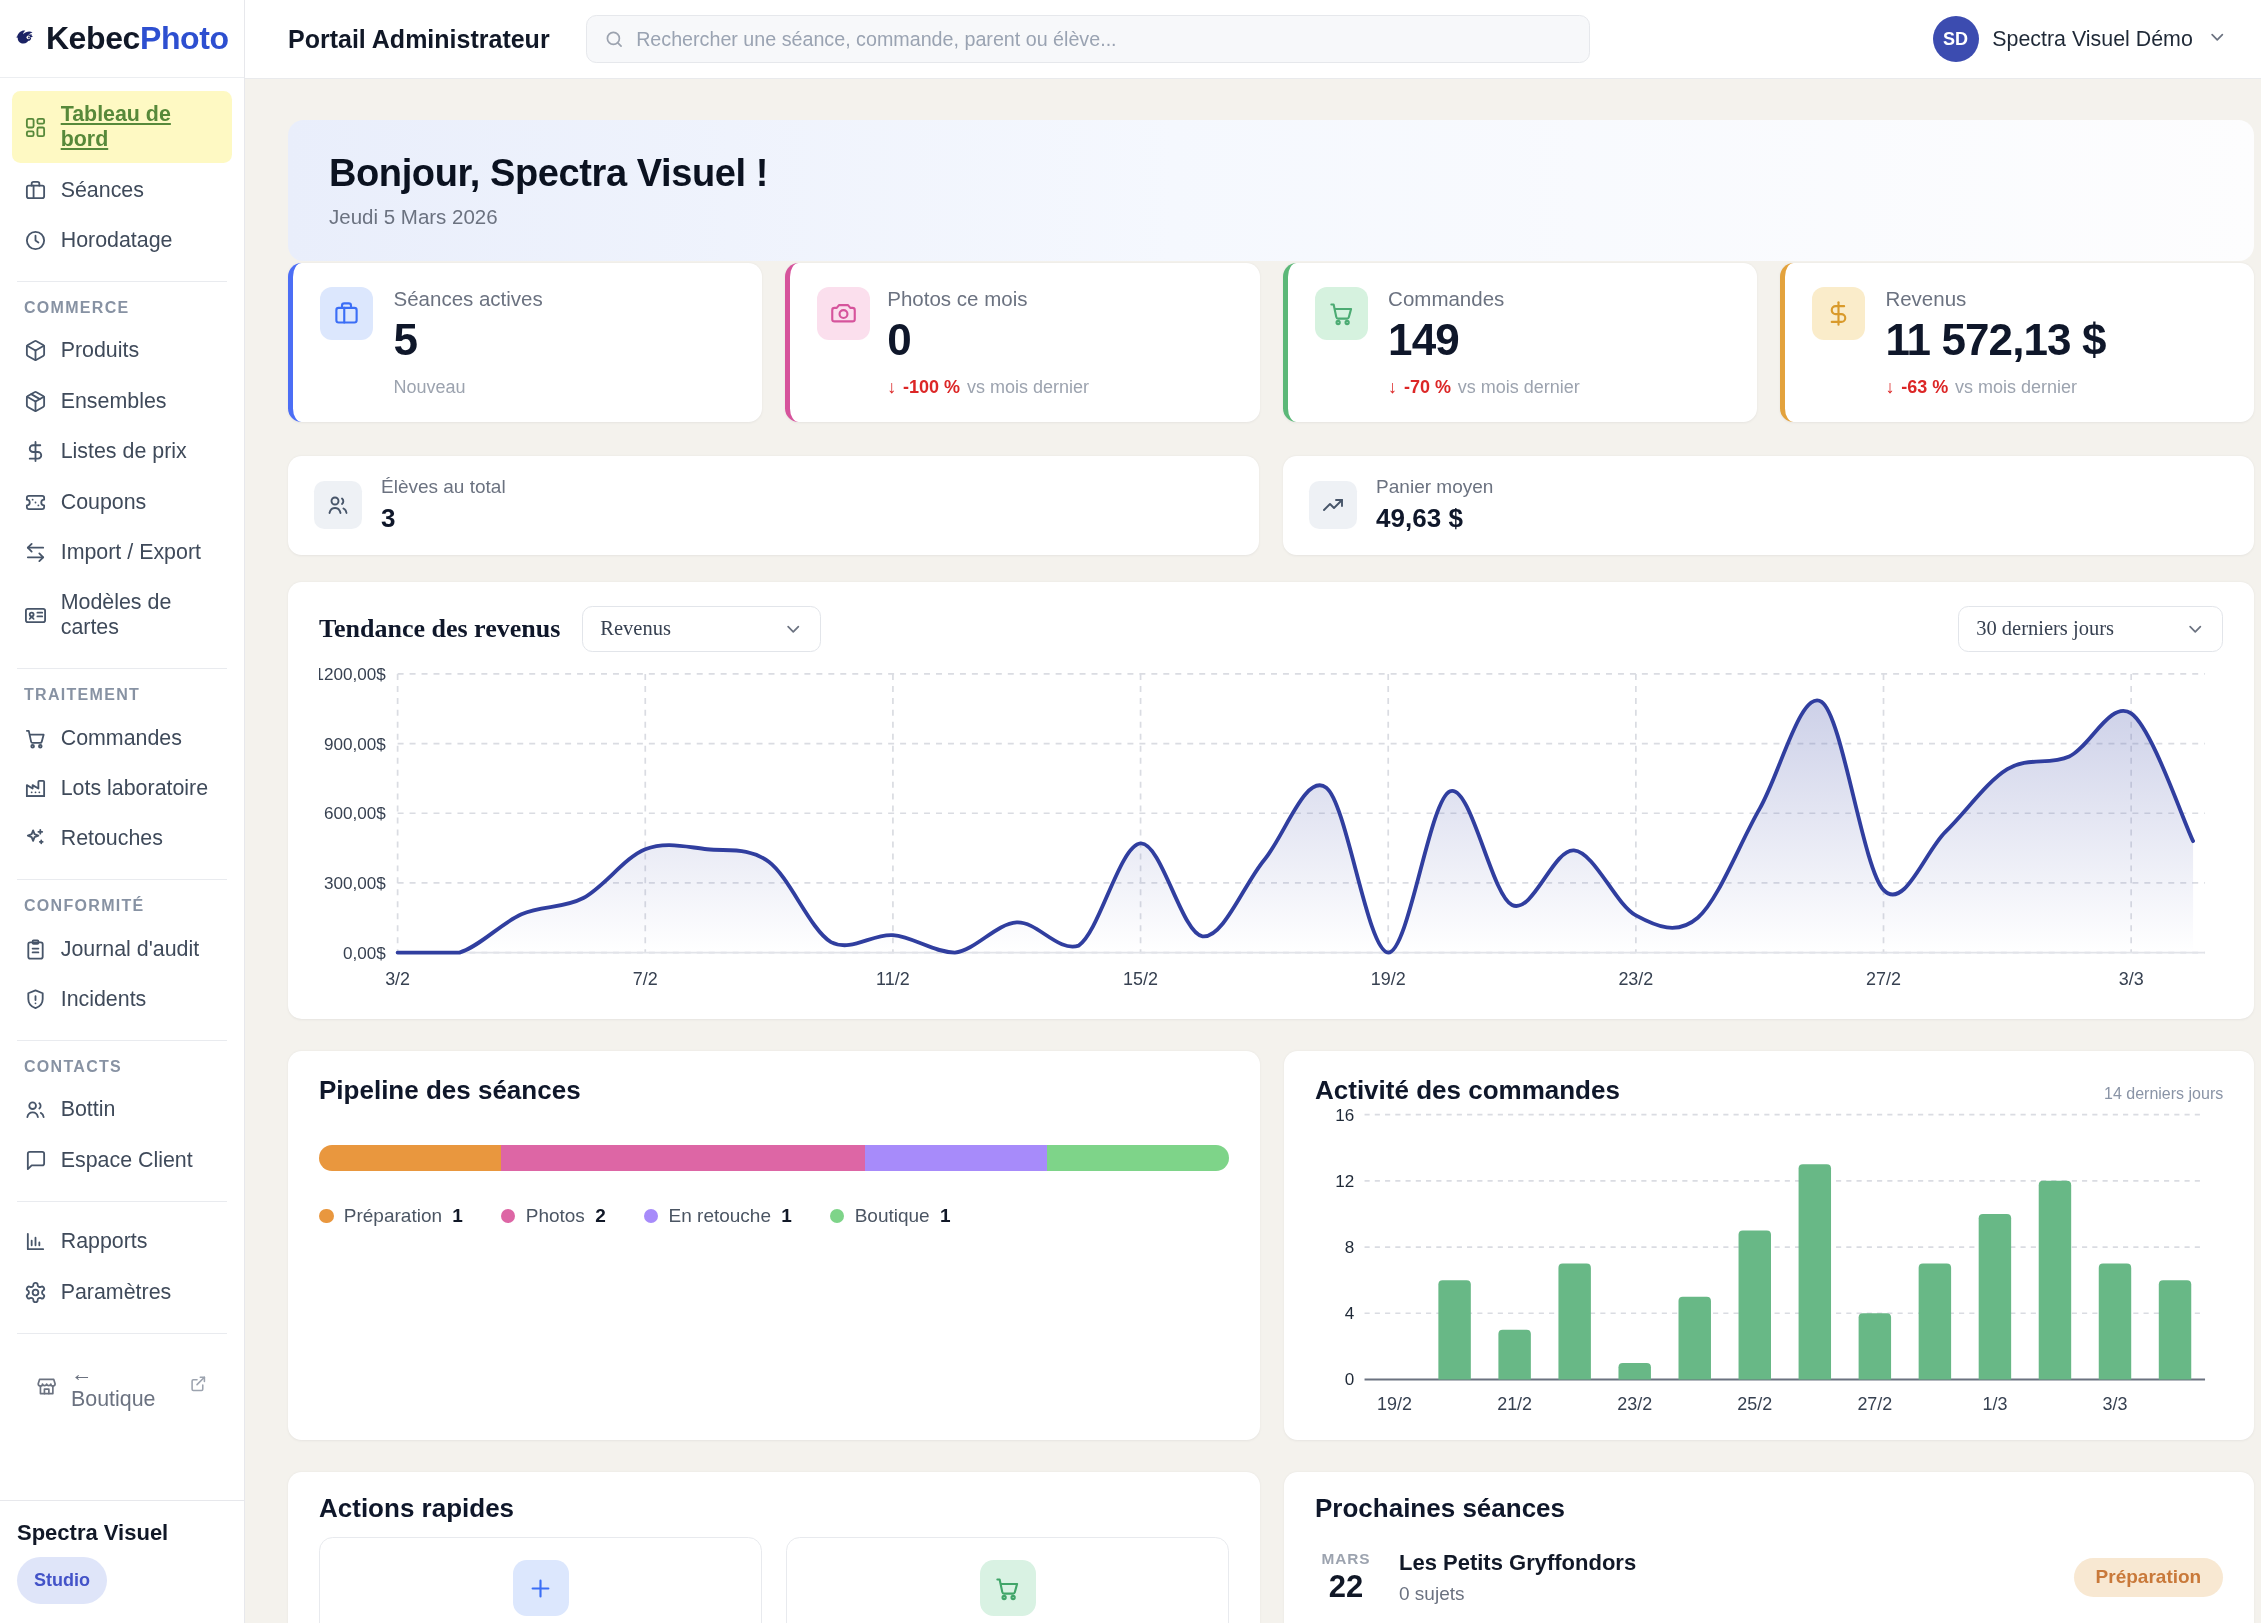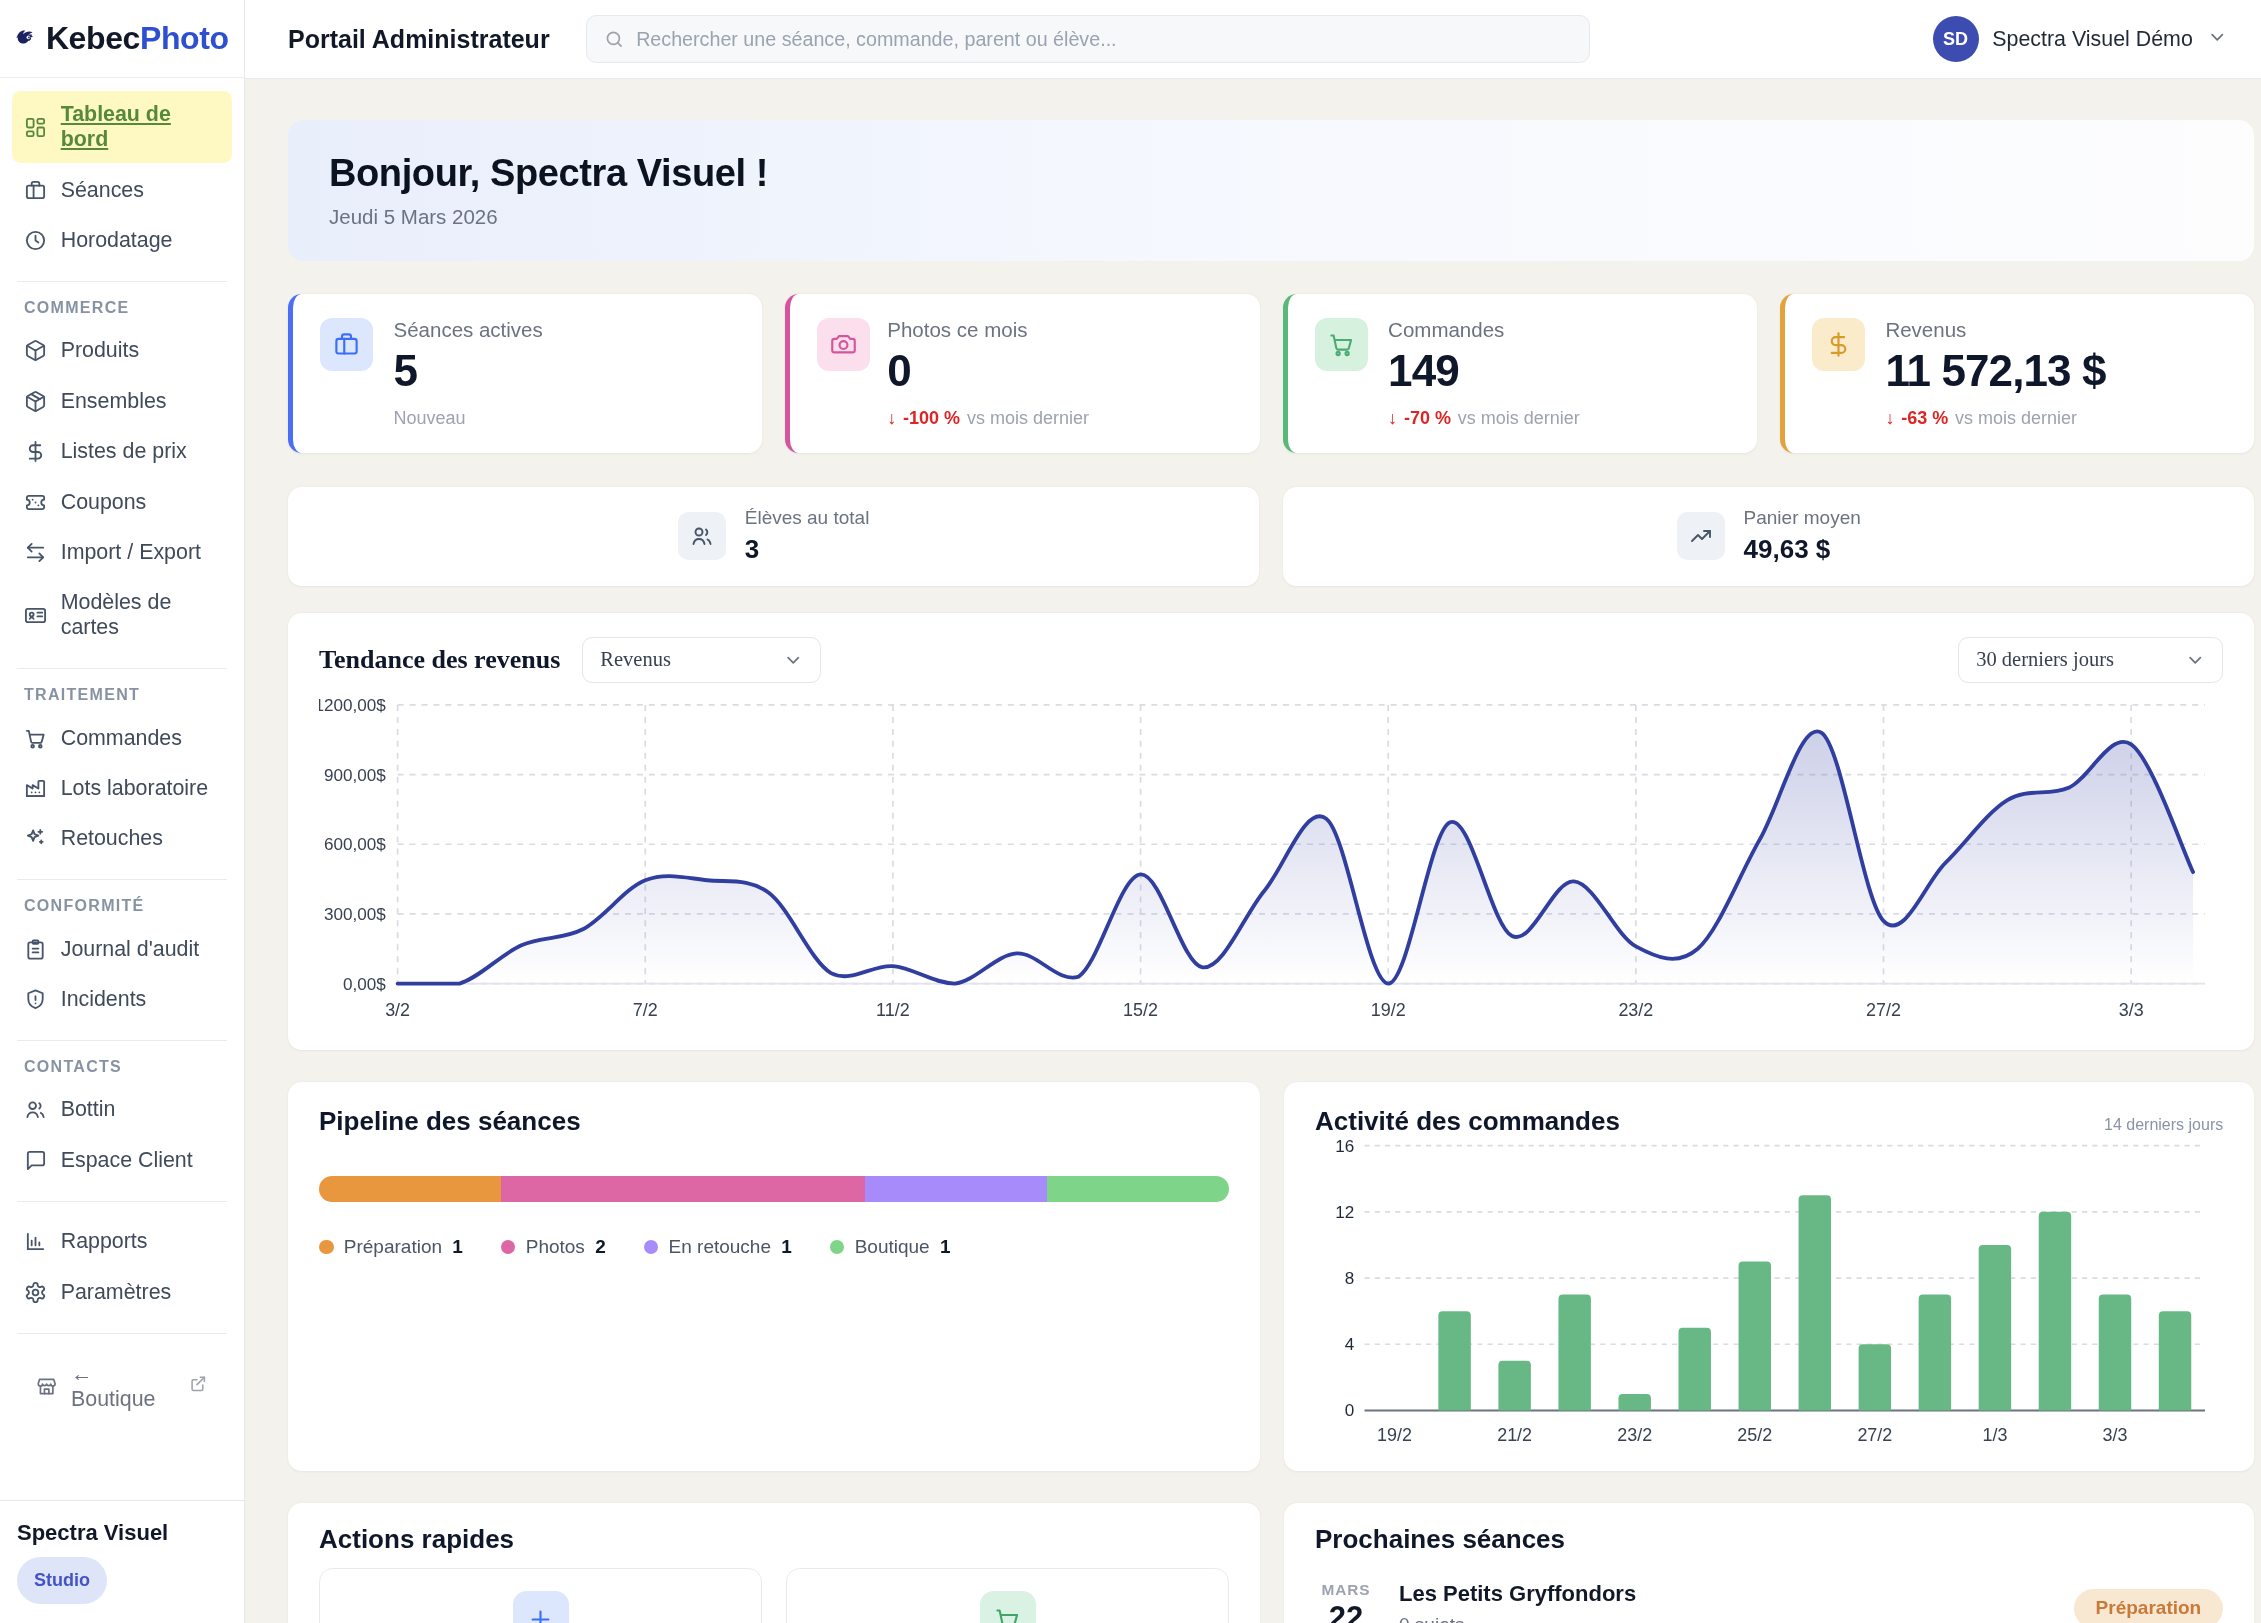--- a/index.html
+++ b/index.html
@@ -37,33 +37,33 @@
   .user-chip { margin-left:auto; display:flex; align-items:center; gap:13.7px; cursor:pointer; }
   .avatar { width:46px; height:46px; border-radius:50%; background:#3c4cb0; color:#fff; display:flex; align-items:center; justify-content:center; font-size:18px; font-weight:700; }
   .user-name { font-size:21.4px; color:#1f2937; }
   .user-chip .chev svg { width:20.5px; height:20.5px; stroke:#6b7280; }
 
   main { flex:1; overflow:hidden; padding:41px 6.8px 0 43px; }
   .banner { border-radius:15.4px; padding:32px 41px; background:linear-gradient(90deg,#e9eefb 0%,#f5f8fe 45%,#fdfdfe 100%); }
   .banner h2 { font-size:38px; font-weight:800; color:#0b1220; letter-spacing:-0.4px; }
   .banner .date { font-size:20.5px; color:#6b7280; margin-top:10.3px; }
 
-  .stat-row { display:flex; gap:23px; margin-top:33px;justify-content:center; }
+  .stat-row { display:flex; gap:23px; margin-top:2px;justify-content:center; }
   .card { background:#fff; border-radius:13.7px; box-shadow:0 0.9px 2.6px rgba(16,24,40,.06); }
   .stat-card { flex:1; padding:24px 27px; display:flex; gap:20.5px; border-left:5.1px solid transparent; }
   .icon-box { width:53px; height:53px; border-radius:12px; display:flex; align-items:center; justify-content:center; flex:0 0 auto; }
   .icon-box svg { width:27px; height:27px; }
   .stat-label { font-size:20.5px; color:#6b7280; }
   .stat-value { font-size:44px; font-weight:800; color:#0f172a; letter-spacing:-0.9px; margin-top:3.4px; }
   .stat-sub { margin-top:12px; font-size:18px; color:#9ca3af; display:flex; align-items:center; gap:6.8px; }
   .stat-sub .delta { color:#dc2626; font-weight:700; }
   .stat-sub .arrow { color:#dc2626; font-size:18px; }
 
   .mini-row { display:flex; gap:24px; margin-top:34px; }
-  .mini-card { flex:1; padding:20.5px 26px; display:flex; align-items:center; gap:19px;justify-content:center; }
+  .mini-card { flex:1; padding:20.5px 26px; display:flex; align-items:center; gap:19px; }
   .mini-icon { width:48px; height:48px; border-radius:10.3px; background:#eef1f5; display:flex; align-items:center; justify-content:center; }
   .mini-icon svg { width:24px; height:24px; stroke:#475569; }
   .mini-label { font-size:19px; color:#6b7280; }
   .mini-value { font-size:26px; font-weight:700; color:#0f172a; margin-top:5.1px; }
 
   .rev-card { margin-top:27px; padding:24px 31px 19px 31px; }
   .rev-head { display:flex; align-items:center;font-family:Liberation Serif, serif; }
   .card-title { font-size:26px; font-weight:700; color:#0f172a; }
   .select { display:flex; align-items:center; gap:22px; background:#fff; border:0.9px solid #e2e5ea; border-radius:10.3px; height:46px; padding:0 17px; font-size:20.5px; color:#374151; cursor:pointer; }
   .select svg { width:20.5px; height:20.5px; stroke:#6b7280; }

